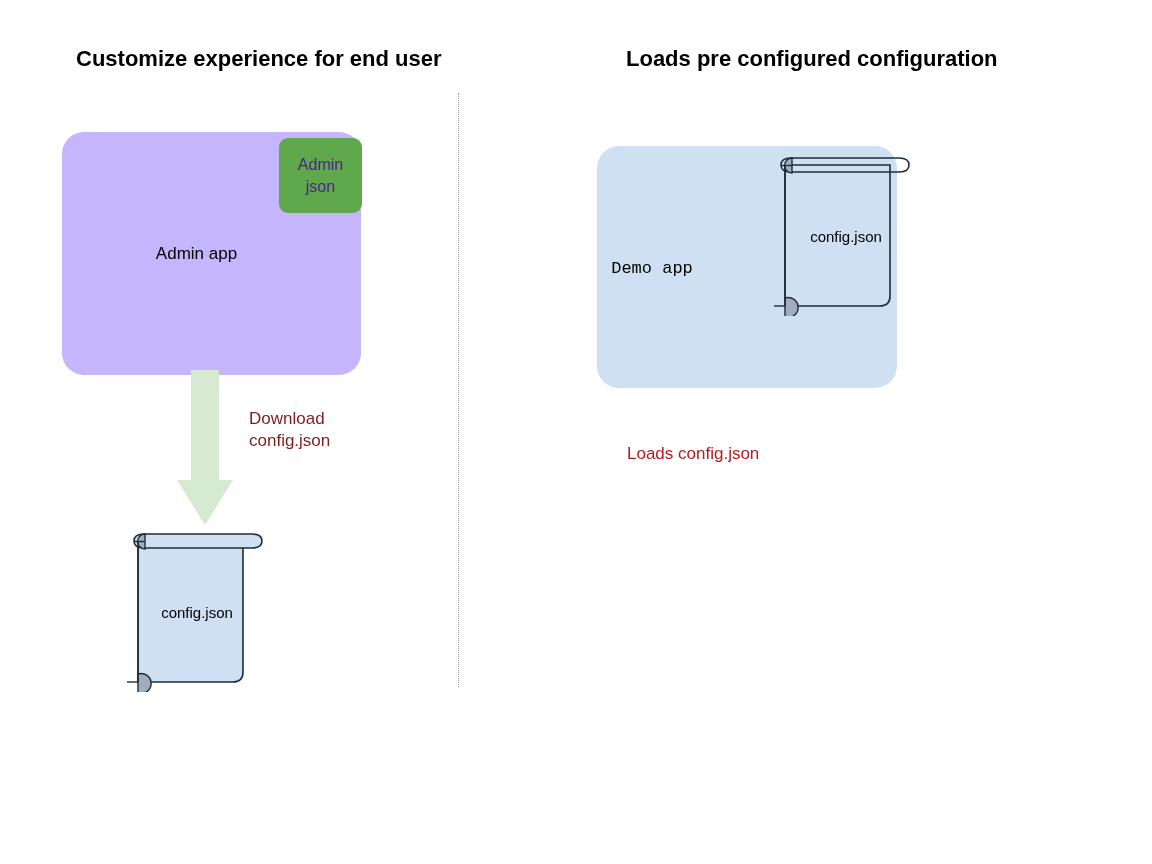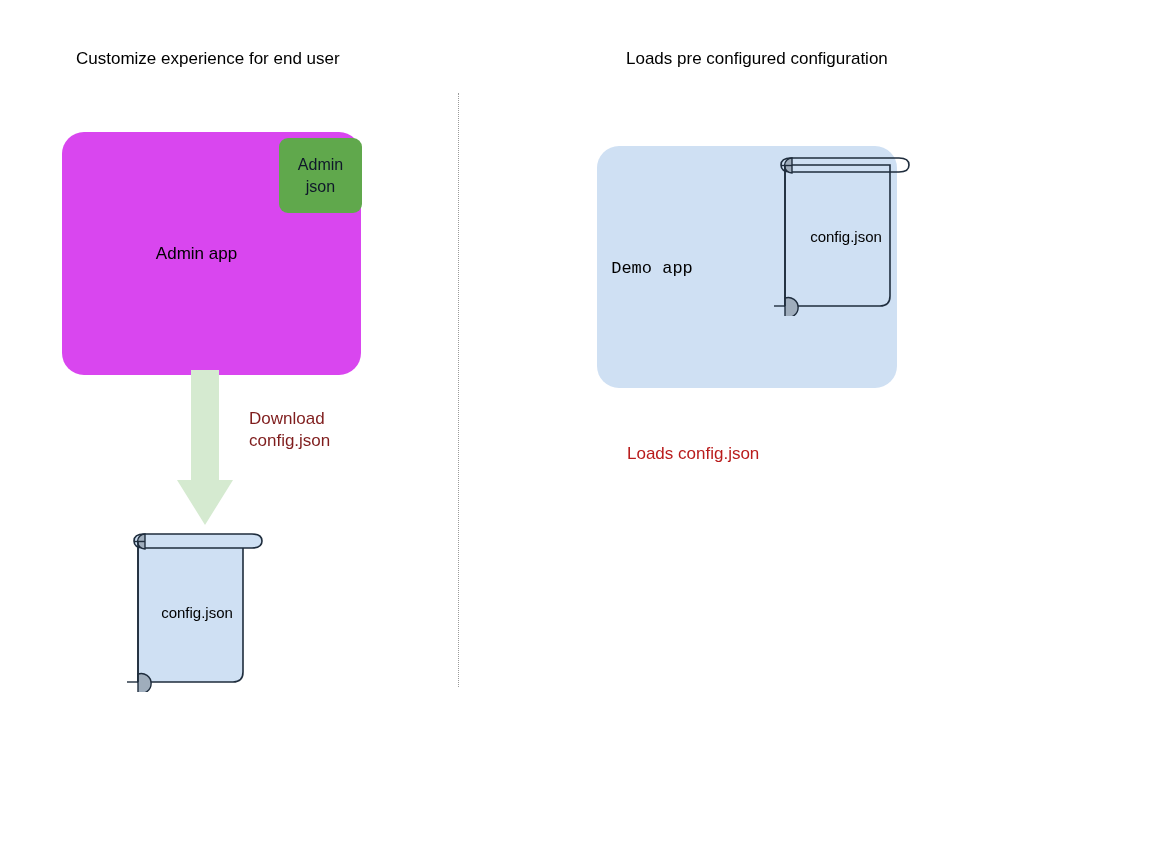--- a/index.html
+++ b/index.html
@@ -18,24 +18,25 @@
   }
 
   .canvas {
     position: absolute;
     inset: 0;
   }
 
   
   .section-title {
     position: absolute;
-    font-size: 17px;
+    font-size: 22px;
     line-height: 20px;
     color: #000000;
     white-space: nowrap;
+    font-weight: bold;
   }
   #title-left  { left: 76px;  top: 49px; }
   #title-right { left: 626px; top: 49px; }
 
   
   .divider {
     position: absolute;
     left: 458px;
     top: 93px;
     width: 0;
@@ -56,21 +57,21 @@
     font-size: 17px;
     line-height: 20px;
     color: #000000;
   }
 
   #admin-app {
     left: 62px;
     top: 132px;
     width: 299px;
     height: 243px;
-    background: #d946ef;
+    background: #c4b5fd;
   }
   #admin-app .app-label {
     top: 112px;
     left: -15px;
   }
 
   #demo-app {
     left: 597px;
     top: 146px;
     width: 300px;
@@ -93,21 +94,21 @@
     background: #60a84c;
     border-radius: 9px;
     display: flex;
     align-items: center;
     justify-content: center;
   }
   #admin-panel .panel-label {
     font-size: 16px;
     line-height: 22px;
     text-align: center;
-    color: #0f172a;
+    color: #4c1d95;
   }
 
   
   #download-arrow {
     position: absolute;
     left: 176px;
     top: 370px;
     width: 58px;
     height: 156px;
   }

